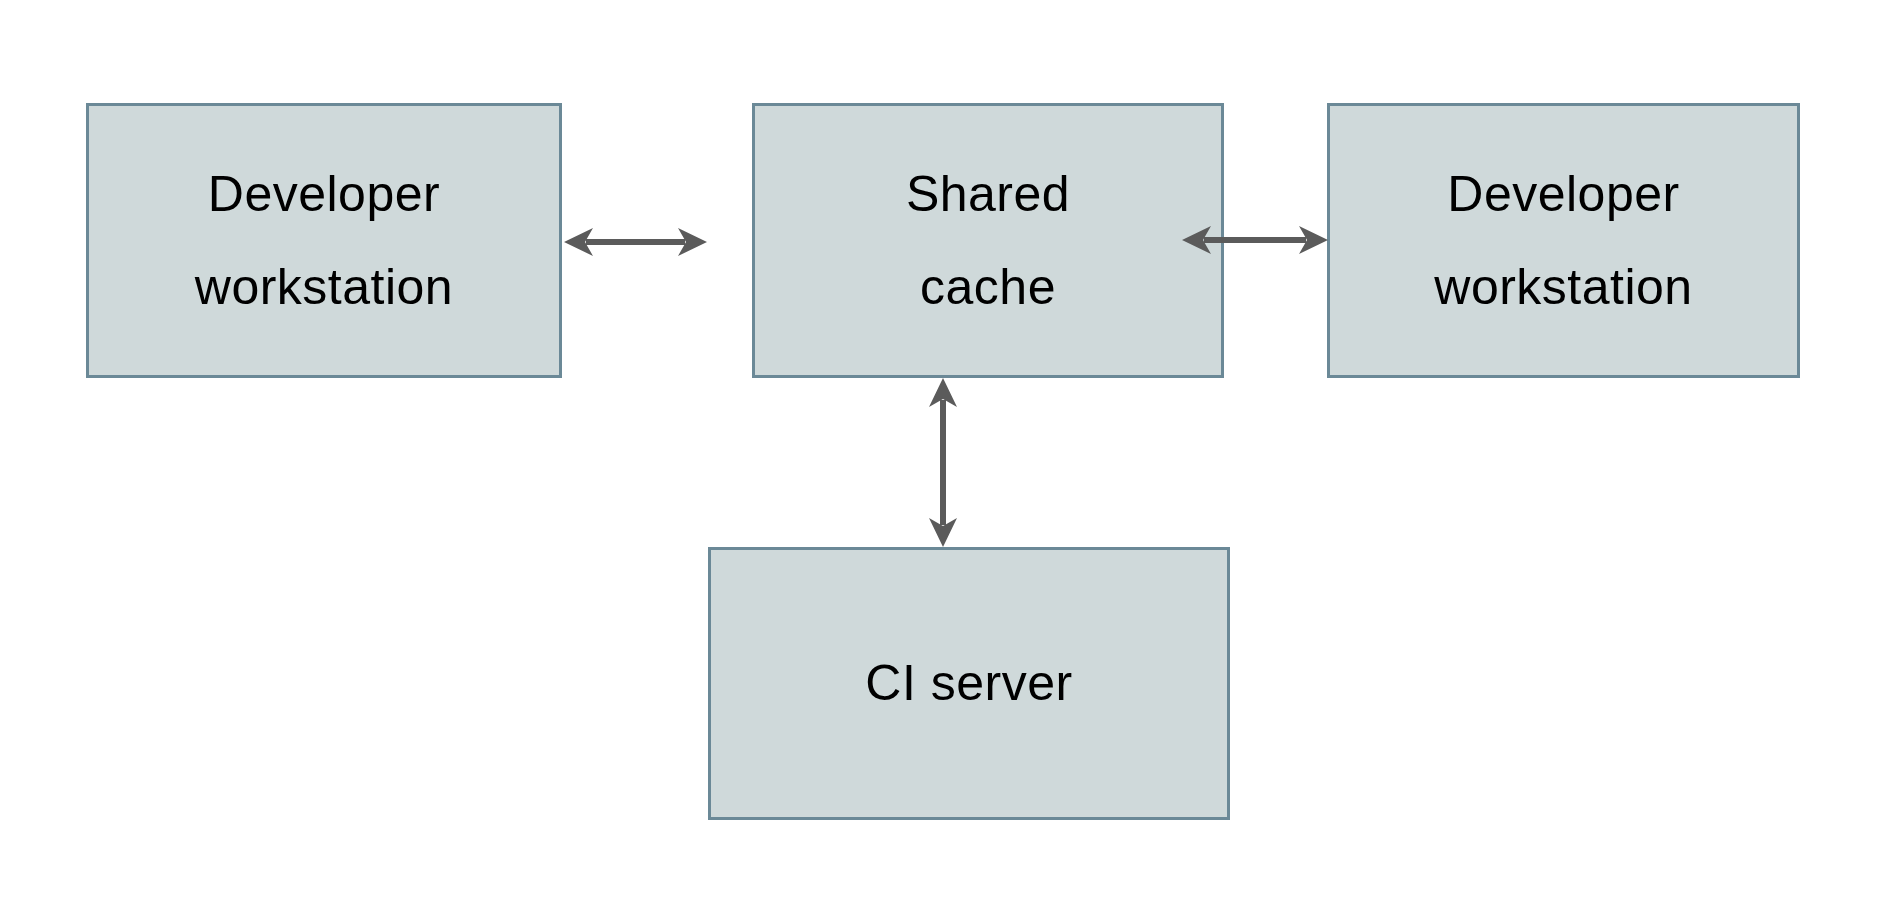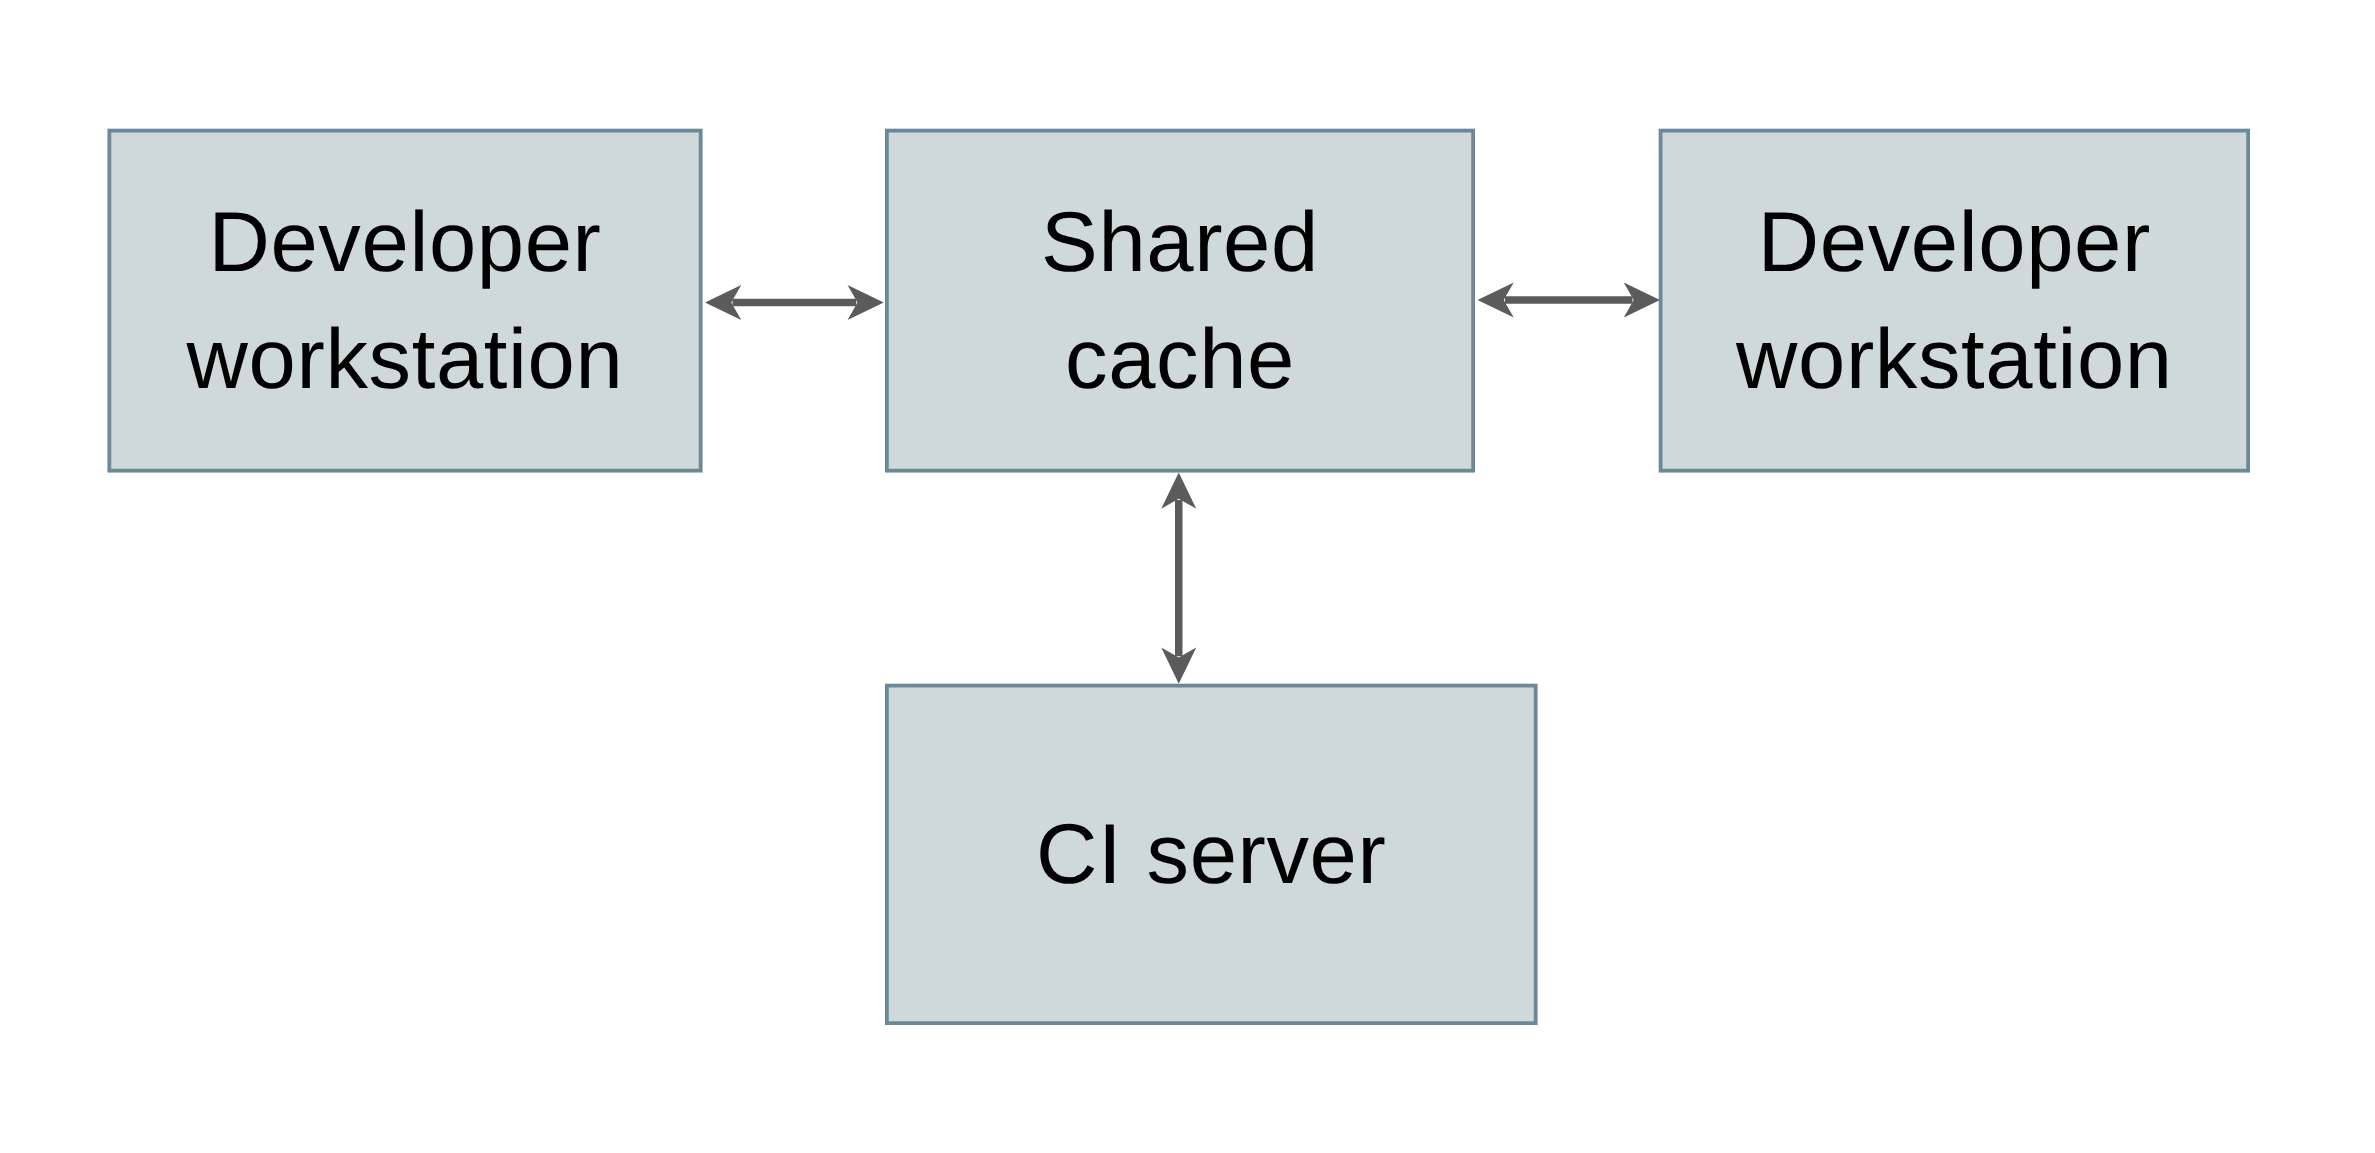--- a/index.html
+++ b/index.html
@@ -21,27 +21,27 @@
   }
   .node {
     position: absolute;
     background: var(--node-fill);
     border: 3px solid var(--node-border);
     display: flex;
     align-items: center;
     justify-content: center;
     text-align: center;
     color: var(--text);
-    font-size: 68px;
+    font-size: 50px;
     line-height: 93px;
     white-space: pre-line;
     letter-spacing: 0.5px;
   }
   #node-dev-left    { left: 86px;   top: 103px; width: 476px; height: 275px; }
-  #node-shared-cache{ left: 708px;  top: 103px; width: 472px; height: 275px; }
+  #node-shared-cache{ left: 752px;  top: 103px; width: 472px; height: 275px; }
   #node-dev-right   { left: 1327px; top: 103px; width: 473px; height: 275px; }
   #node-ci-server   { left: 708px;  top: 547px; width: 522px; height: 273px; }
   .arrow {
     position: absolute;
     color: var(--arrow);
     display: block;
   }
   #arrow-left  { left: 564px;  top: 224px; }
   #arrow-right { left: 1182px; top: 222px; }
   #arrow-down  { left: 925px;  top: 378px; }

